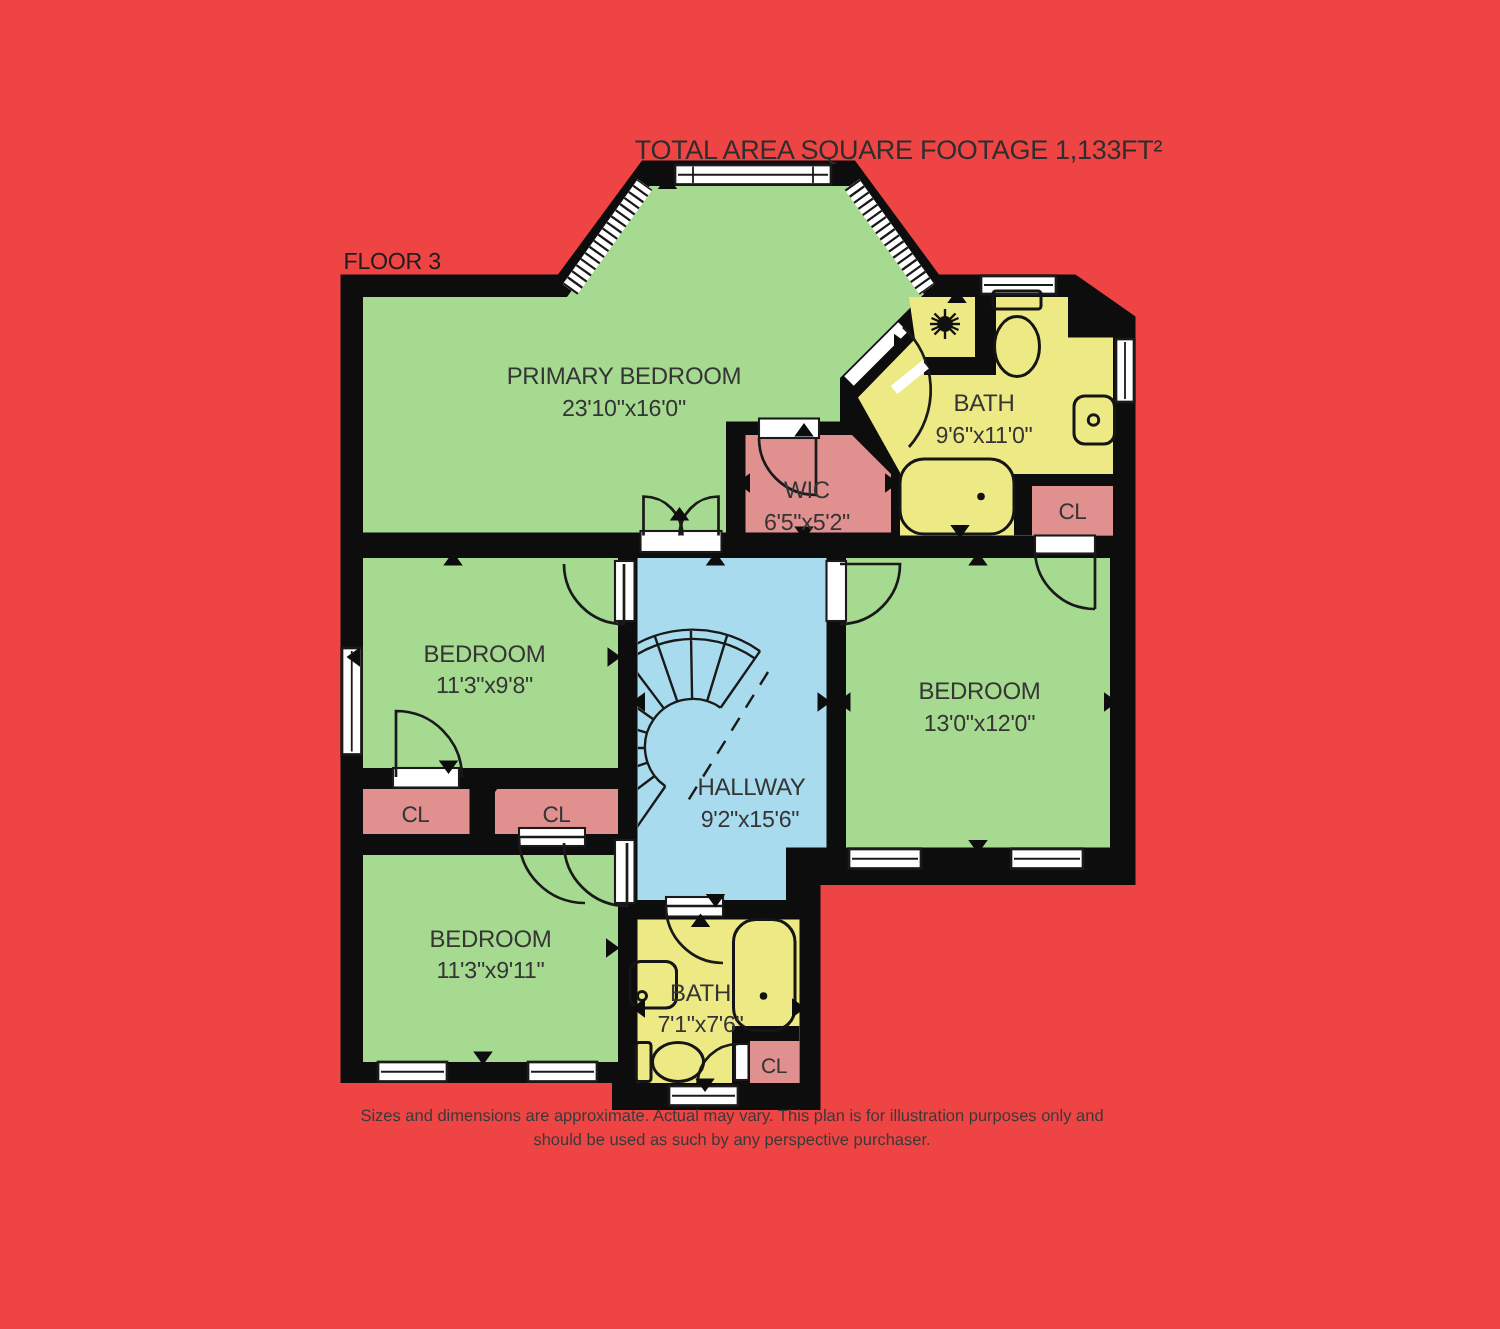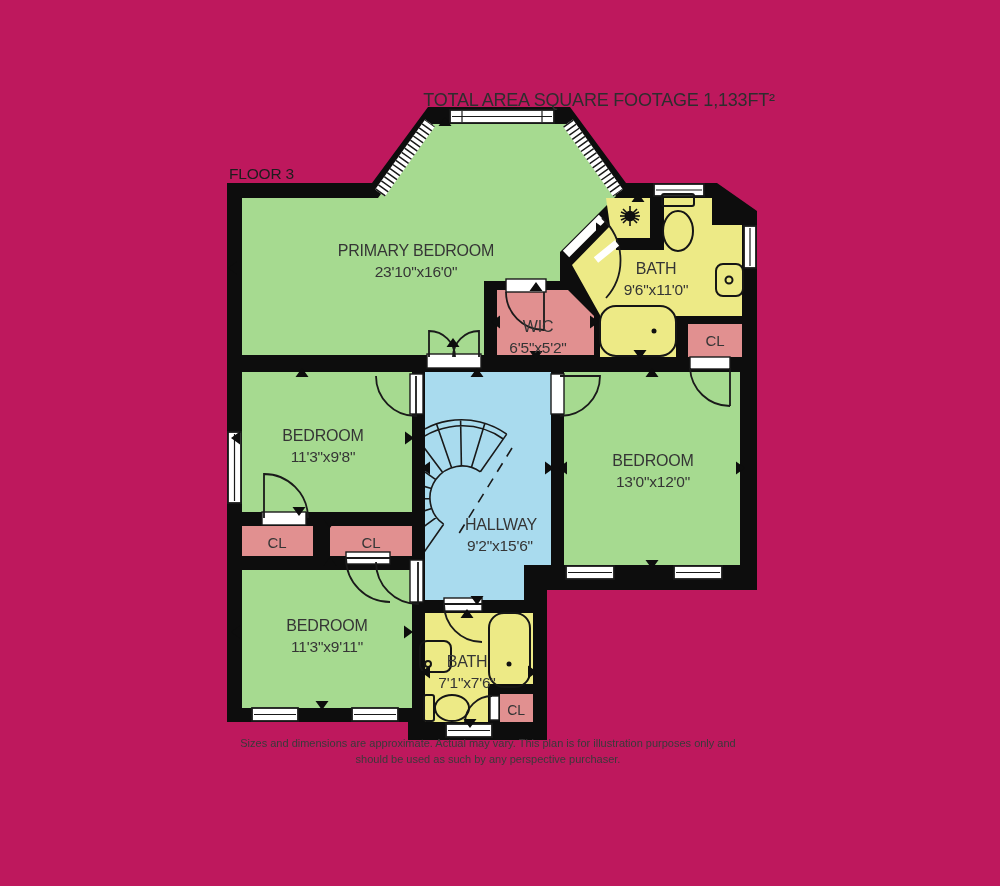--- a/index.html
+++ b/index.html
@@ -1,16 +1,16 @@
 <!DOCTYPE html>
 <html><head>
 <meta charset="utf-8">
 <style>
   html,body{margin:0;padding:0;background:#fff;}
-  .page{width:1000px;height:886px;position:relative;background:#be185d;overflow:hidden;}
+  .page{width:1000px;height:886px;position:relative;background:#ef4444;overflow:hidden;}
   svg{display:block;}
   text{font-family:"Liberation Sans","DejaVu Sans",sans-serif;fill:#333;letter-spacing:-0.2px;}
   .title-text{font-size:18px;fill:#2e2e2e;}
   .floor-text{font-size:15.5px;fill:#1d1d1d;}
   .room-name{font-size:16px;fill:#353535;}
   .room-dims{font-size:15.5px;fill:#353535;}
   .cl-text{font-size:15px;fill:#353535;}
   .cl-text-sm{font-size:14px;fill:#353535;}
   .footer-text{font-size:11px;fill:#3a3a3a;letter-spacing:0;}
   .fixture{fill:none;stroke:#151515;stroke-width:2;}

